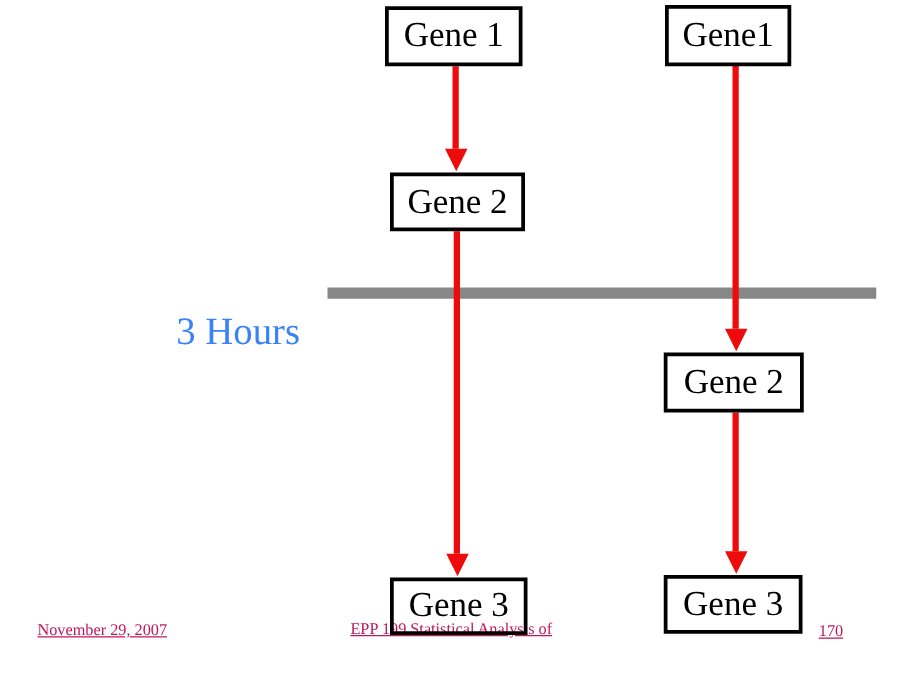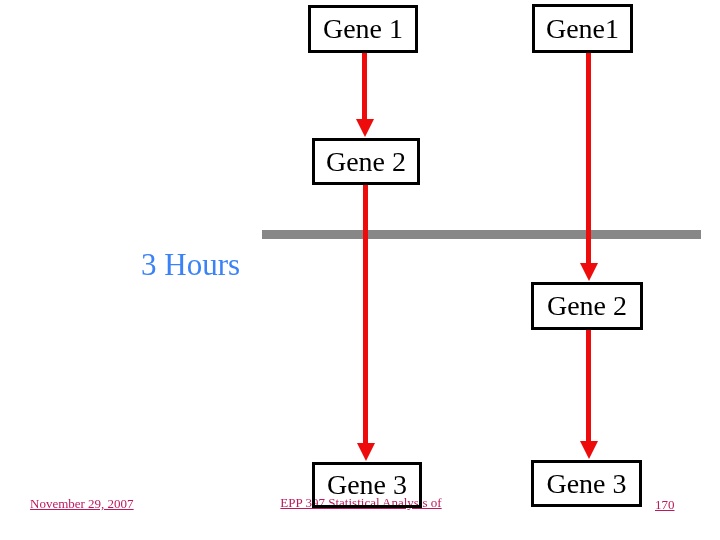--- a/index.html
+++ b/index.html
@@ -109,21 +109,21 @@
   #box-gene3-right { left: 531px; top: 460px; width: 111px; height: 47px; }
 </style>
 </head>
 <body>
 
 <div id="slide">
 
   <div id="footer-date" class="footer-text">November 29, 2007</div>
 
   <div id="footer-center" class="footer-text">
-    <div>EPP 397 Statistical Analysis of</div>
+    <div>EPP 199 Statistical Analysis of</div>
   </div>
 
   <div id="footer-page" class="footer-text">170</div>
 
   <div id="timeline-label">3 Hours</div>
   <div id="timeline-bar"></div>
 
   <div id="arrow-1" class="arrow">
     <div class="shaft"></div>
     <div class="head"></div>

